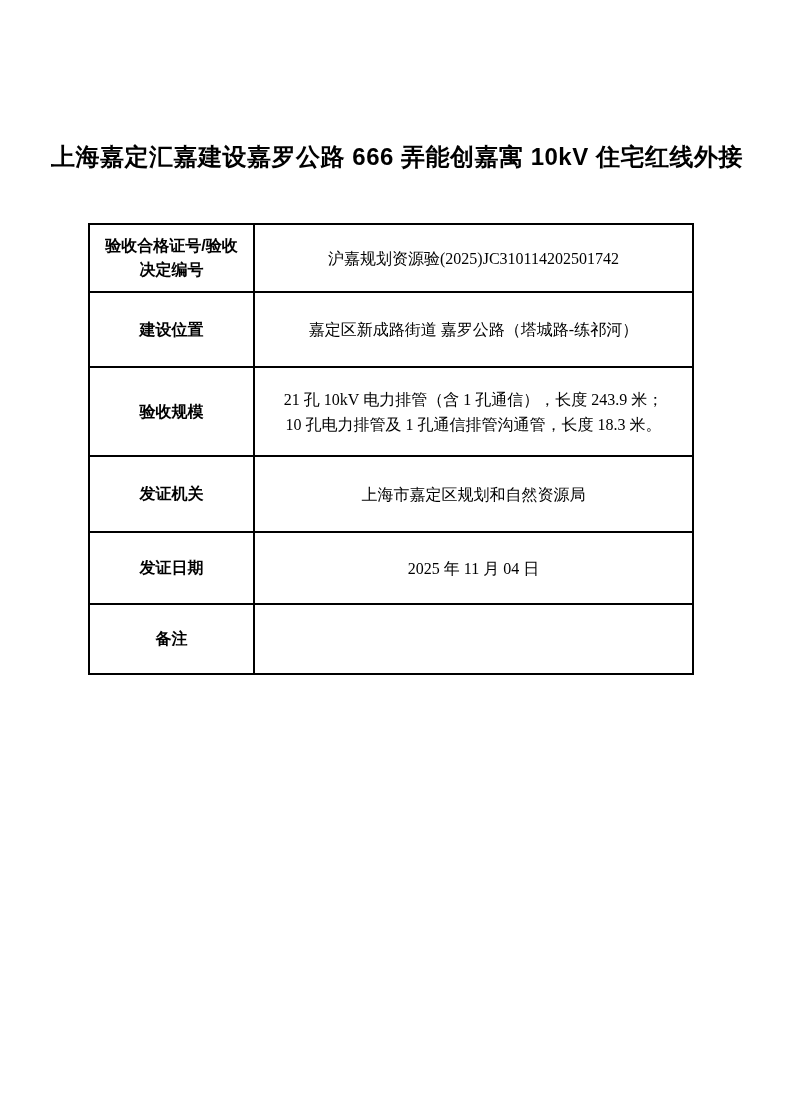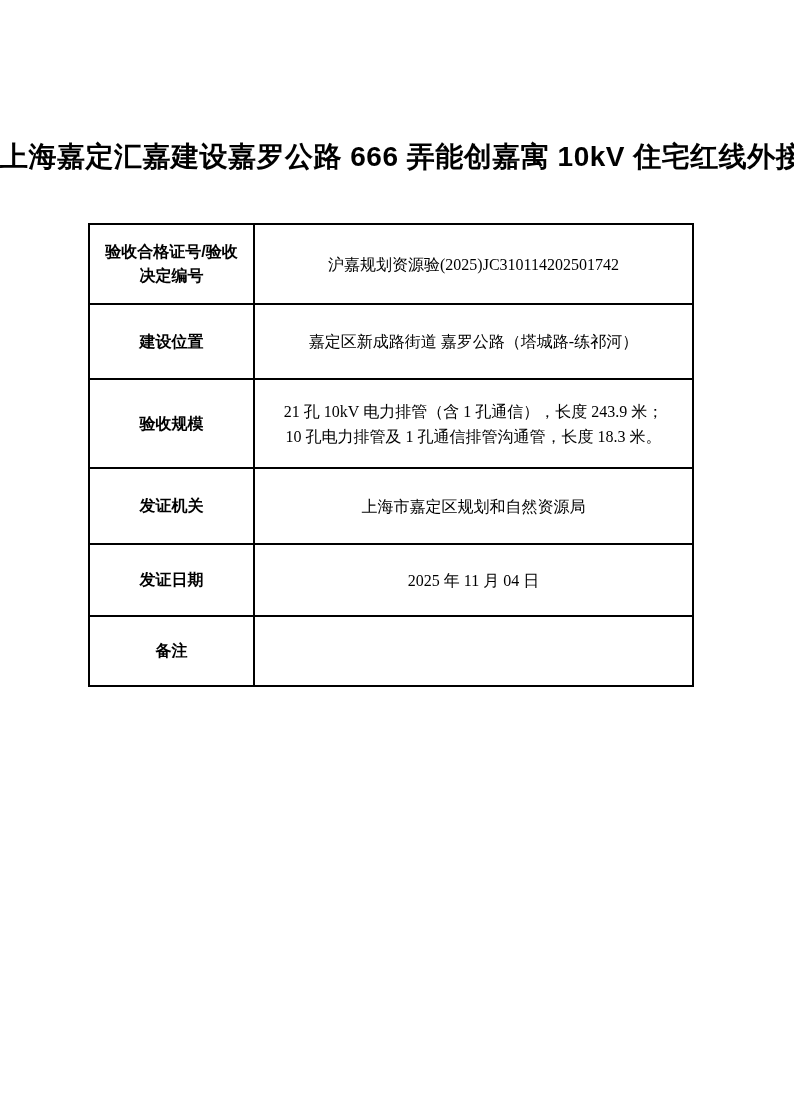--- a/index.html
+++ b/index.html
@@ -12,24 +12,24 @@
     color: #000000;
   }
   .page {
     width: 794px;
     height: 1108px;
     background: #ffffff;
     overflow: hidden;
   }
   .doc-title {
     margin-top: 132px;
-    text-align: left;
+    text-align: center;
     font-family: "Liberation Sans", "DejaVu Sans", sans-serif;
     font-weight: bold;
-    font-size: 28px;
+    font-size: 24px;
     letter-spacing: 0.5px;
     color: #000000;
   }
   .doc-title .line {
     line-height: 49px;
     white-space: nowrap;
   }
   table.form-table {
     border-collapse: collapse;
     table-layout: fixed;
@@ -51,21 +51,21 @@
     padding: 4px 8px;
     color: #000000;
   }
   td.value-cell {
     font-family: "Liberation Serif", "DejaVu Serif", serif;
     font-size: 16px;
     line-height: 25px;
     padding: 4px 10px;
     color: #000000;
   }
-  tr.r1 { height: 80px; }
+  tr.r1 { height: 68px; }
   tr.r2 { height: 75px; }
   tr.r3 { height: 89px; }
   tr.r4 { height: 76px; }
   tr.r5 { height: 72px; }
   tr.r6 { height: 70px; }
 </style>
 </head>
 <body>
 
 <div class="page">

